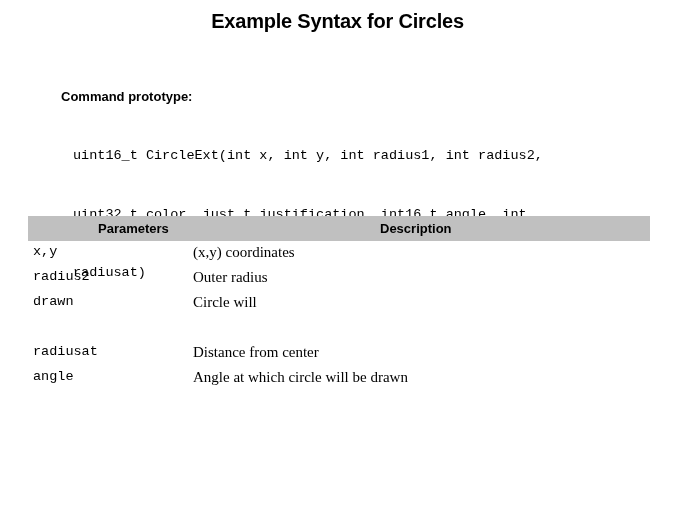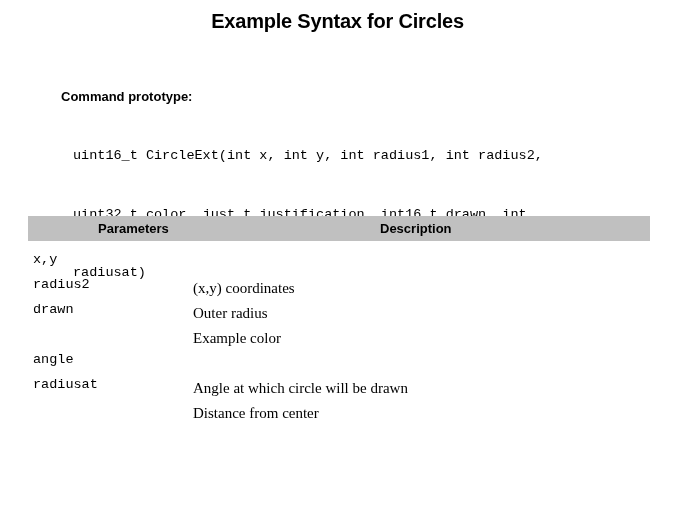--- a/index.html
+++ b/index.html
@@ -90,21 +90,21 @@
     font-size: 13px;
     line-height: 17px;
     color: #000000;
     white-space: nowrap;
   }
   .th-params { left: 37px; padding-left: 33px; }
   .th-desc   { left: 352px; }
 
   .table-body {
     position: relative;
-    padding-top: 8px;
+    padding-top: 0;
   }
   .trow {
     position: relative;
     height: 25px;
   }
   .trow.spacer { height: 25px; }
   .cell-param {
     position: absolute;
     left: 5px;
     top: 2px;
@@ -116,35 +116,34 @@
   }
   .cell-desc {
     position: absolute;
     left: 165px;
     top: 2px;
     font-family: "Liberation Serif", serif;
     font-size: 15px;
     line-height: 18px;
     color: #000000;
     white-space: nowrap;
-    margin-top: 28px;
   }
 </style>
 </head>
 <body>
 
 <div class="slide">
 
   <div class="slide-title">Example Syntax for Circles</div>
 
   <div class="proto-block">
     <div class="proto-label">Command prototype:</div>
     <div class="proto-code">
       <span class="code-line">uint16_t CircleExt(int x, int y, int radius1, int radius2,</span>
-      <span class="code-line">uint32_t color, just_t justification, int16_t drawn, int</span>
+      <span class="code-line">uint32_t color, just_t justification, int16_t angle, int</span>
       <span class="code-line">radiusat)</span>
     </div>
   </div>
 
   <div class="param-table">
 
     <div class="table-head">
       <div class="th th-params">Parameters</div>
       <div class="th th-desc">Description</div>
     </div>
@@ -157,35 +156,35 @@
       </div>
 
 
       <div class="trow">
         <div class="cell-param">radius2</div>
         <div class="cell-desc">Outer radius</div>
       </div>
 
       <div class="trow">
         <div class="cell-param">drawn</div>
-        <div class="cell-desc">Example color</div>
+        <div class="cell-desc">Circle will</div>
       </div>
 
 
       <div class="trow spacer">
         <div class="cell-param"></div>
         <div class="cell-desc"></div>
       </div>
 
       <div class="trow">
-        <div class="cell-param">angle</div>
-        <div class="cell-desc">Angle at which circle will be drawn</div>
+        <div class="cell-param">radiusat</div>
+        <div class="cell-desc">Distance from center</div>
       </div>
 
       <div class="trow">
-        <div class="cell-param">radiusat</div>
-        <div class="cell-desc">Distance from center</div>
+        <div class="cell-param">angle</div>
+        <div class="cell-desc">Angle at which circle will be drawn</div>
       </div>
 
     </div>
   </div>
 
 </div>
 
 </body></html>

